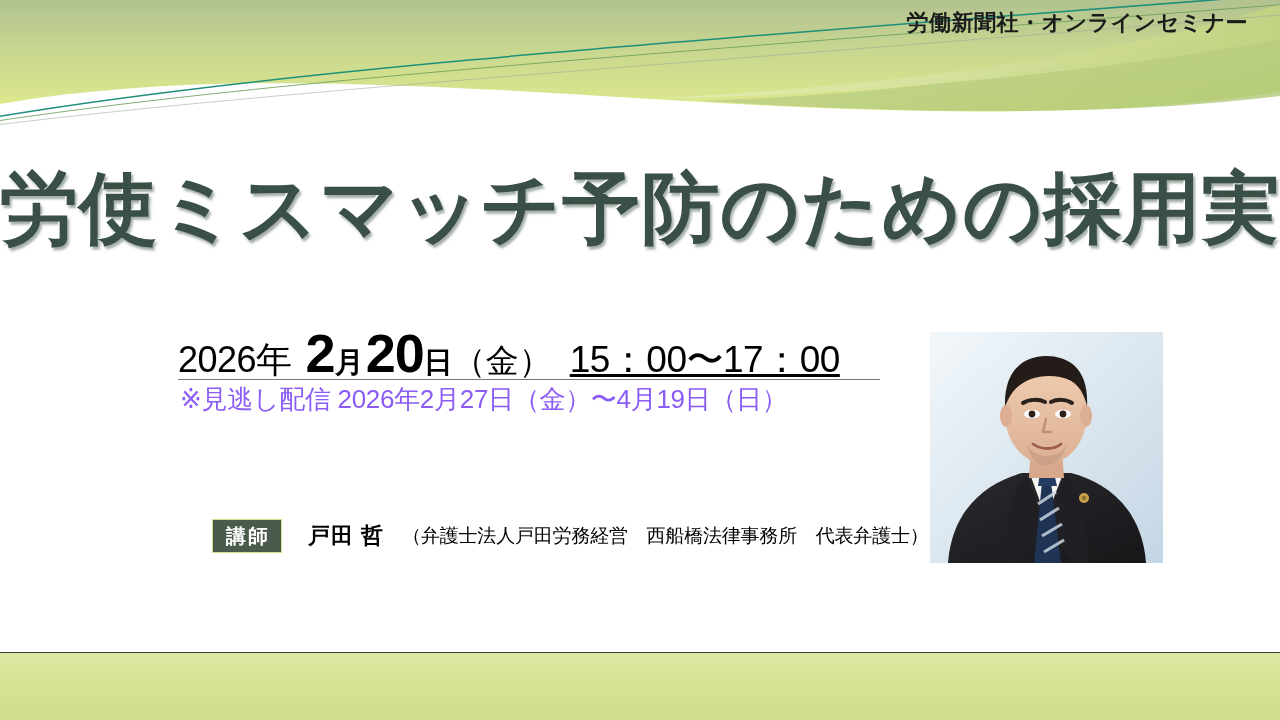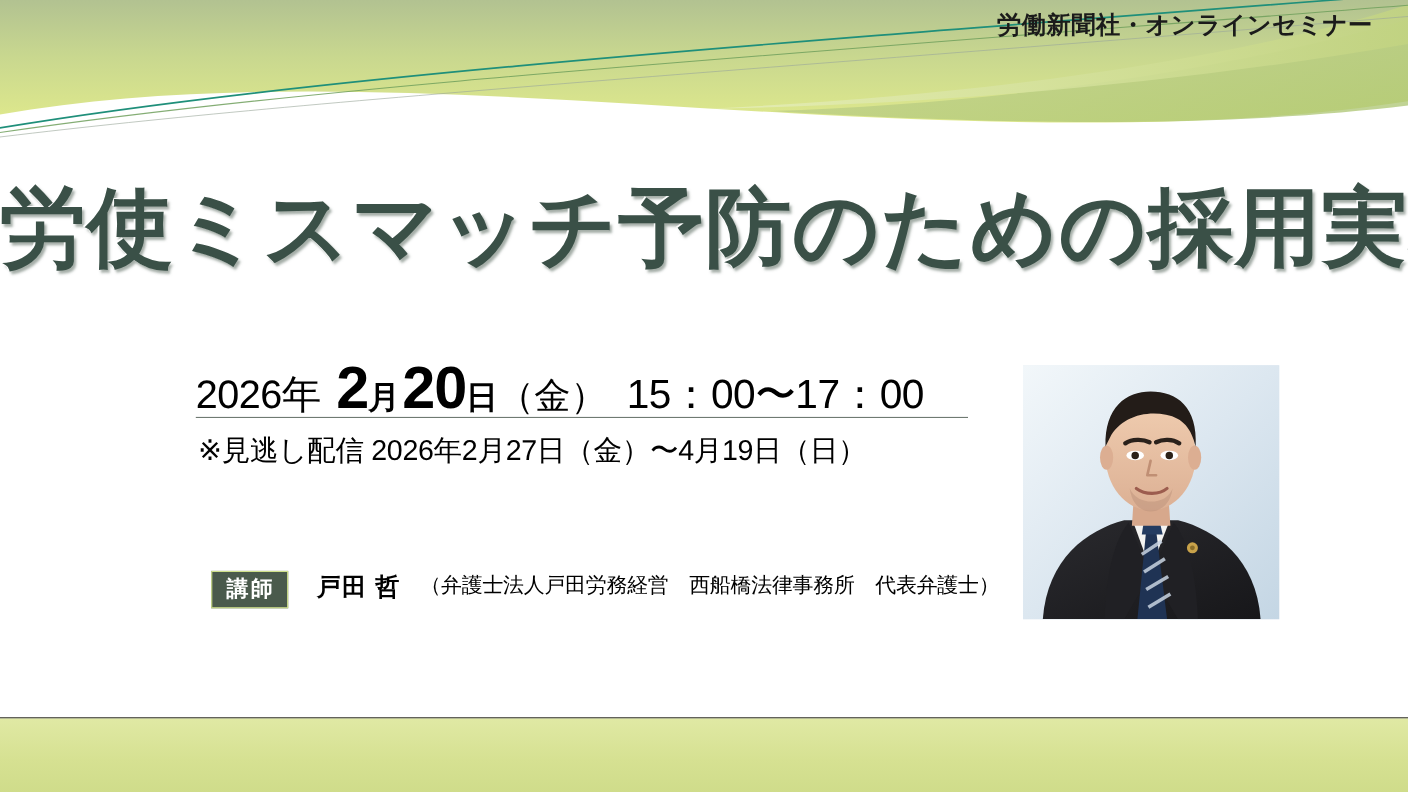--- a/index.html
+++ b/index.html
@@ -78,50 +78,50 @@
     align-items: baseline;
     justify-content: flex-start;
     color: #000000;
     white-space: nowrap;
     font-family: "Liberation Sans", "DejaVu Sans", sans-serif;
   }
   .d-year   { font-size: 36px; font-weight: 500; letter-spacing: -0.5px; }
   .d-bignum { font-size: 54px; font-weight: 700; letter-spacing: -1px; margin-left: 14px; }
   .d-unit   { font-size: 29px; font-weight: 600; }
   .d-wday   { font-size: 33px; font-weight: 500; }
-  .d-time   { font-size: 37px; font-weight: 400; letter-spacing: -0.5px; margin-left: 18px; }
+  .d-time   { font-size: 37px; font-weight: 400; letter-spacing: -0.5px; margin-left: 18px; text-decoration: underline; }
 
   #date-rule {
     position: absolute;
     left: 178px;
     top: 379px;
     width: 702px;
     height: 1px;
     background: #6f7a72;
   }
 
   #archive-line {
     position: absolute;
     left: 180px;
-    top: 392px;
+    top: 382px;
     font-size: 26px;
     font-weight: 400;
-    color: #000000;
+    color: #8b5cf6;
     letter-spacing: -0.3px;
     white-space: nowrap;
     font-family: "Liberation Sans", "DejaVu Sans", sans-serif;
   }
 
   
   #speaker-row {
     position: absolute;
-    left: 192px;
+    left: 212px;
     top: 519px;
     display: flex;
-    align-items: flex-start;
+    align-items: center;
     white-space: nowrap;
   }
   #speaker-badge {
     background: #4a5a4c;
     border: 1.5px solid #cfe08a;
     color: #ffffff;
     font-size: 20px;
     font-weight: 700;
     letter-spacing: 2px;
     padding: 6px 11px 6px 13px;

